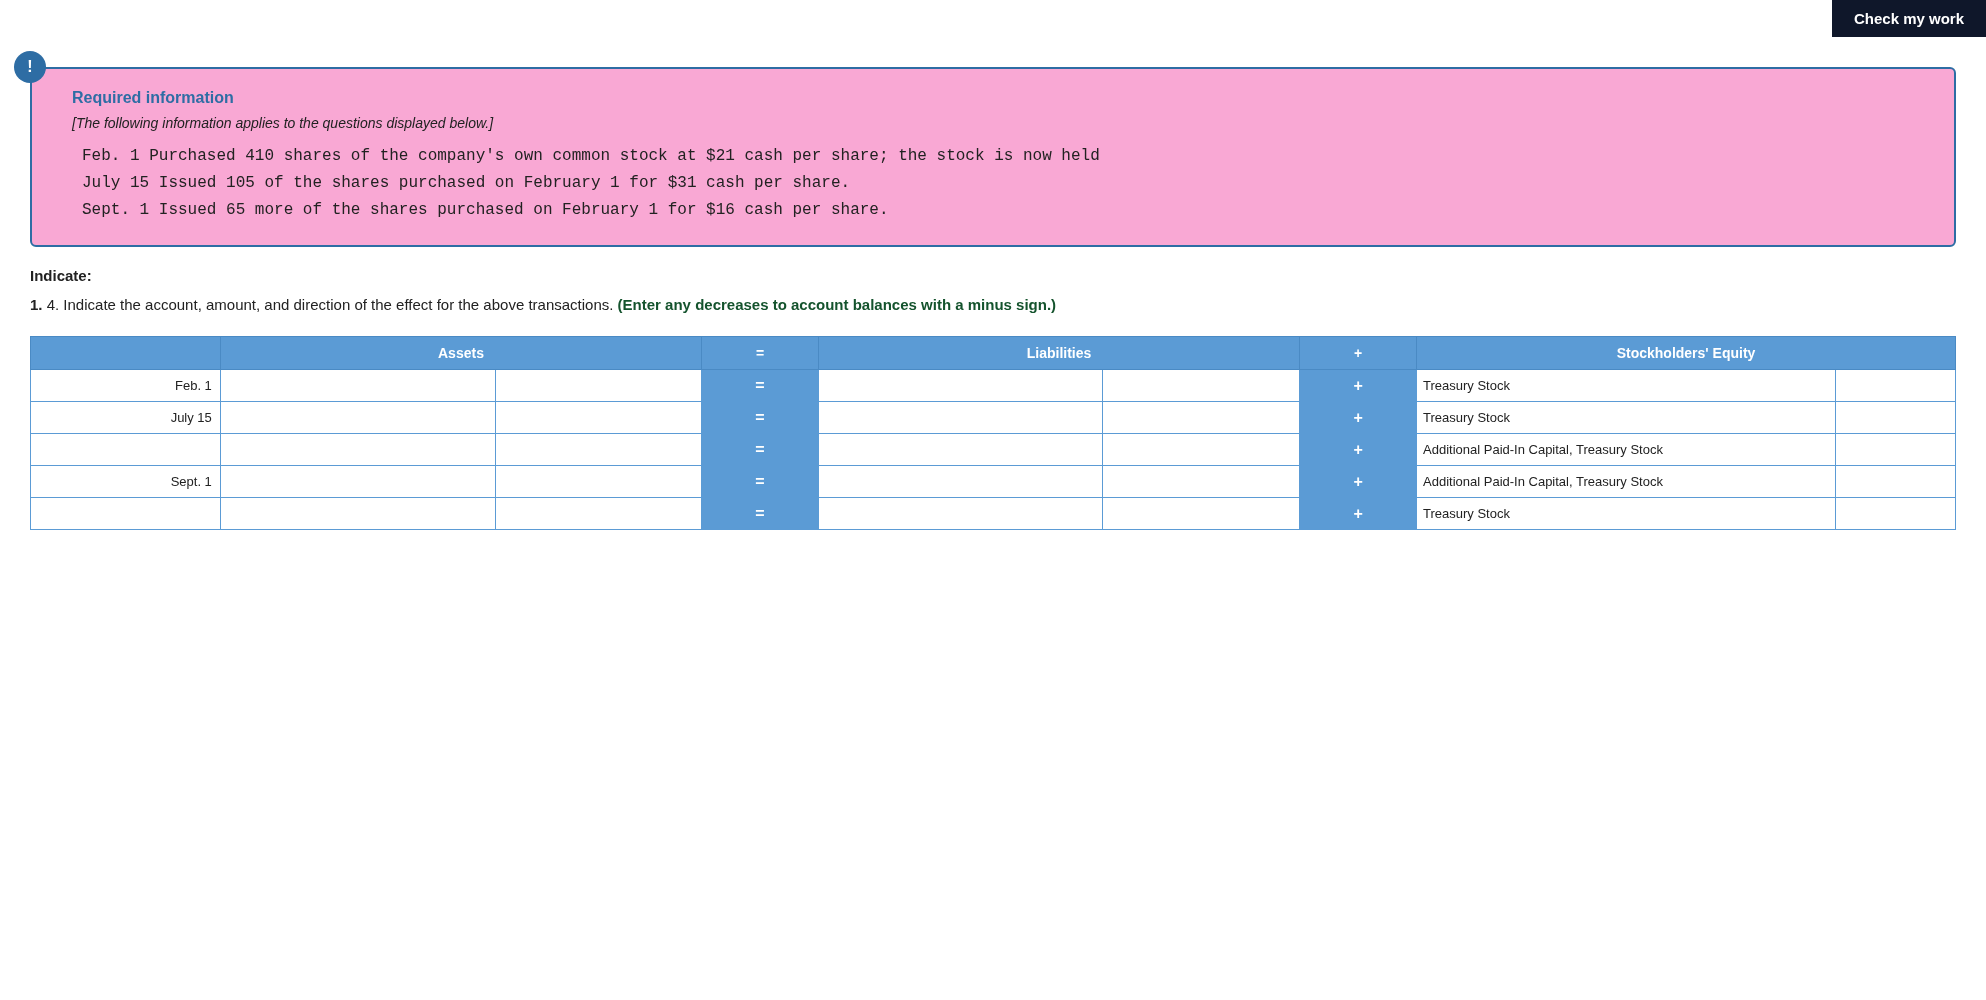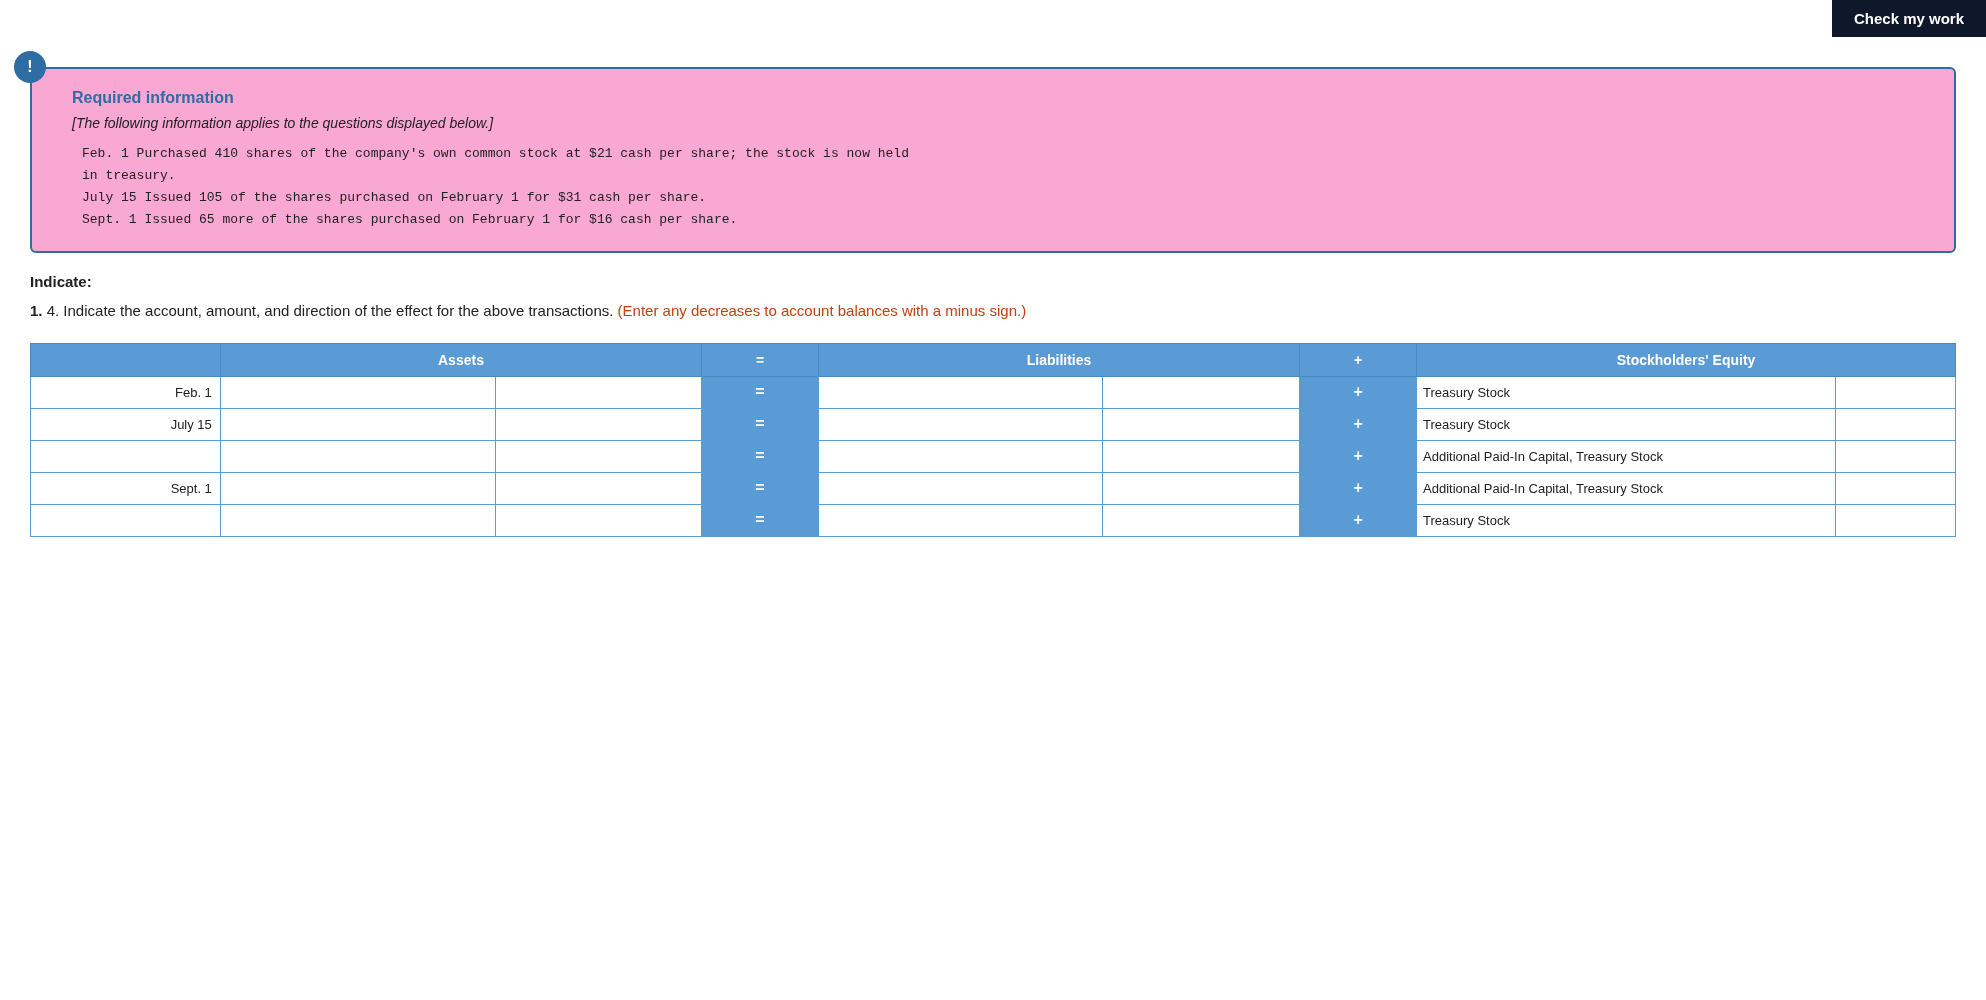--- a/index.html
+++ b/index.html
@@ -63,42 +63,42 @@
       font-style: italic;
       margin-bottom: 12px;
       font-size: 14px;
     }
     .info-text {
       margin-bottom: 12px;
       font-size: 14px;
     }
     .info-code {
       font-family: 'Courier New', Courier, monospace;
-      font-size: 13px;
+      font-size: 16px;
       line-height: 1.7;
       margin-left: 10px;
     }
 
     
     .required-section {
       margin: 20px 30px;
     }
     .required-label {
       font-weight: bold;
       font-size: 15px;
       margin-bottom: 10px;
     }
     .question-text {
       font-size: 15px;
       margin-bottom: 8px;
       line-height: 1.5;
     }
     .question-text .red-bold {
-      color: #c2410c;
-      font-weight: normal;
+      color: #14532d;
+      font-weight: bold;
     }
 
     
     .table-wrapper {
       margin: 20px 30px;
     }
     table {
       border-collapse: collapse;
       width: 100%;
     }
@@ -198,21 +198,20 @@
   <button class="check-my-work-btn">Check my work</button>
 </div>
 
 <div class="info-box-wrapper">
   <div class="info-icon">!</div>
   <div class="info-box">
     <div class="info-title">Required information</div>
     <div class="info-subtitle">[The following information applies to the questions displayed below.]</div>
     <div class="info-code">
       <div>Feb.  1  Purchased 410 shares of the company's own common stock at $21 cash per share; the stock is now held</div>
-      <div>         in treasury.</div>
       <div>July 15  Issued 105 of the shares purchased on February 1 for $31 cash per share.</div>
       <div>Sept. 1  Issued 65 more of the shares purchased on February 1 for $16 cash per share.</div>
     </div>
   </div>
 </div>
 
 <div class="required-section">
   <div class="required-label">Indicate:</div>
   <div class="question-text">
     <span><strong>1.</strong> </span>

